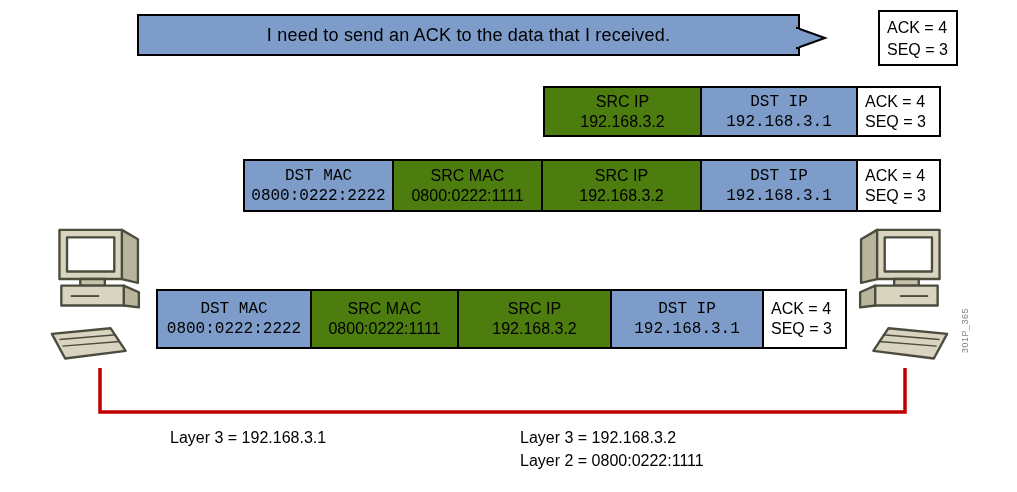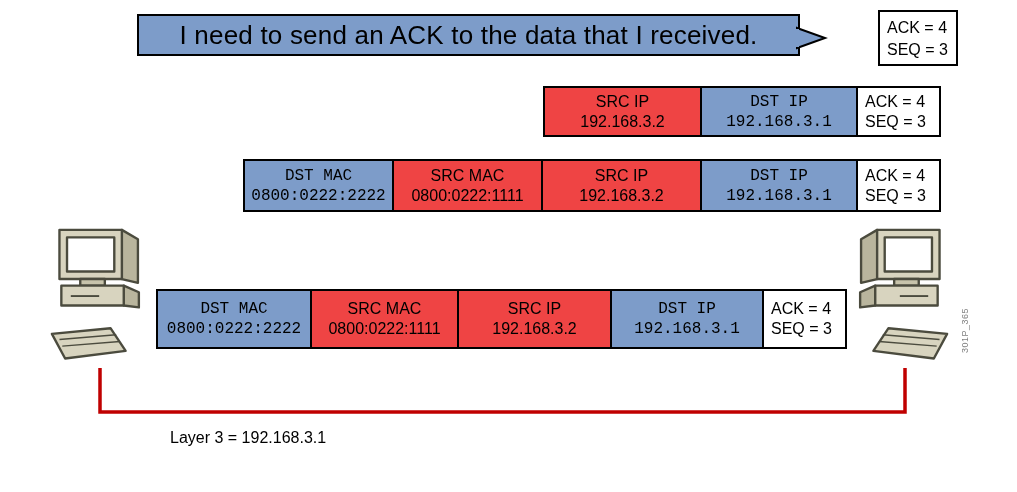--- a/index.html
+++ b/index.html
@@ -5,41 +5,41 @@
   * { box-sizing: border-box; }
   html, body { margin: 0; padding: 0; background: #ffffff; }
   body { font-family: "Liberation Sans", sans-serif; color: #000; }
   .canvas { position: relative; width: 1017px; height: 492px; background: #fff; overflow: hidden; }
 
   
   .bubble {
     position: absolute; left: 137px; top: 14px; width: 663px; height: 42px;
     background: #7D9CC9; border: 2px solid #000;
     display: flex; align-items: center; justify-content: center;
-    font-size: 26px; letter-spacing: 0.2px;
+    font-size: 18px; letter-spacing: 0.2px;
   }
   .bubble-tail { position: absolute; left: 796px; top: 25px; width: 32px; height: 26px; }
 
   
   .topbox {
     position: absolute; left: 878px; top: 10px; width: 80px; height: 56px;
     background: #fff; border: 2px solid #000;
     font-size: 16px; line-height: 22px; padding: 5px 0 0 7px;
   }
 
   
   .row { position: absolute; display: flex; }
   .cell {
     border: 2px solid #000; display: flex; flex-direction: column;
     justify-content: center; text-align: center;
     font-size: 16px; line-height: 20px; height: 100%;
   }
   .cell + .cell { margin-left: -2px; }
   .cell.blue   { background: #7D9CC9; font-family: Liberation Mono, monospace; }
-  .cell.orange { background: #ef4444; }
+  .cell.orange { background: #4d7c0f; }
   .cell.white  { background: #ffffff; text-align: left; padding-left: 7px; }
 
   
   .pc { position: absolute; width: 104px; height: 150px; }
   .pc.right { transform: scaleX(-1); }
 
   
   .cable { position: absolute; left: 90px; top: 360px; width: 830px; height: 60px; }
 
   
@@ -163,16 +163,20 @@
     </g>
   </svg>
 
   <svg class="cable" viewBox="0 0 830 60">
     <polyline points="10,8 10,52 815,52 815,8" fill="none" stroke="#C00000" stroke-width="3.5"></polyline>
   </svg>
 
   <div class="host-label left">
     <div>Layer 3 = 192.168.3.1</div>
   </div>
+  <div class="host-label right">
+    <div>Layer 3 = 192.168.3.2</div>
+    <div>Layer 2 = 0800:0222:1111</div>
+  </div>
 
   <div class="watermark">301P_365</div>
 
 </div>
 
 </body></html>

